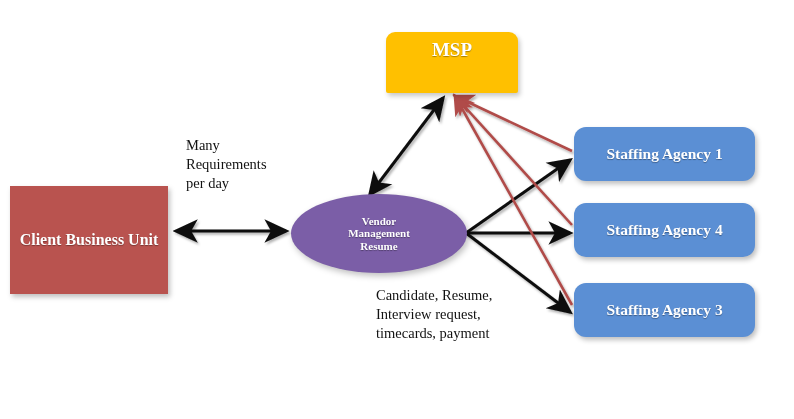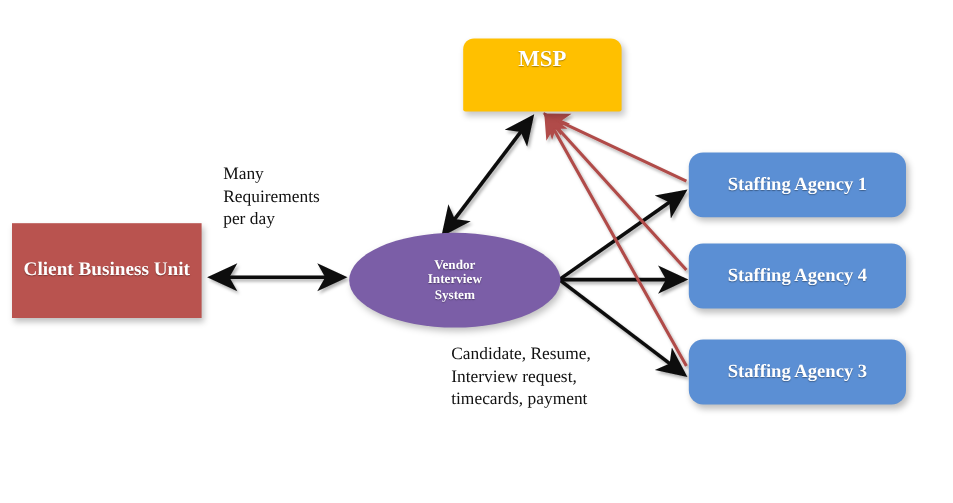--- a/index.html
+++ b/index.html
@@ -26,21 +26,21 @@
     font-weight: bold;
     line-height: 1.15;
     text-shadow: 0 1px 1px rgba(0,0,0,0.35);
     z-index: 3;
   }
   
   #client-node {
     left: 10px;
     top: 186px;
     width: 158px;
-    height: 79px;
+    height: 108px;
     background: #b9534f;
     font-size: 16px;
     box-shadow: 2px 3px 5px rgba(0,0,0,0.25);
   }
   
   #msp-node {
     left: 386px;
     top: 32px;
     width: 132px;
     height: 61px;
@@ -143,22 +143,22 @@
   <div id="client-node" class="node">
     <span>Client Business Unit</span>
   </div>
 
   <div id="msp-node" class="node">
     <span>MSP</span>
   </div>
 
   <div id="vms-node" class="node">
     <span class="ln">Vendor</span>
-    <span class="ln">Interview</span>
-    <span class="ln">System</span>
+    <span class="ln">Management</span>
+    <span class="ln">Resume</span>
   </div>
 
   <div id="agency-1" class="node agency">
     <span>Staffing Agency 1</span>
   </div>
   <div id="agency-2" class="node agency">
     <span>Staffing Agency  4</span>
   </div>
   <div id="agency-3" class="node agency">
     <span>Staffing Agency 3</span>

